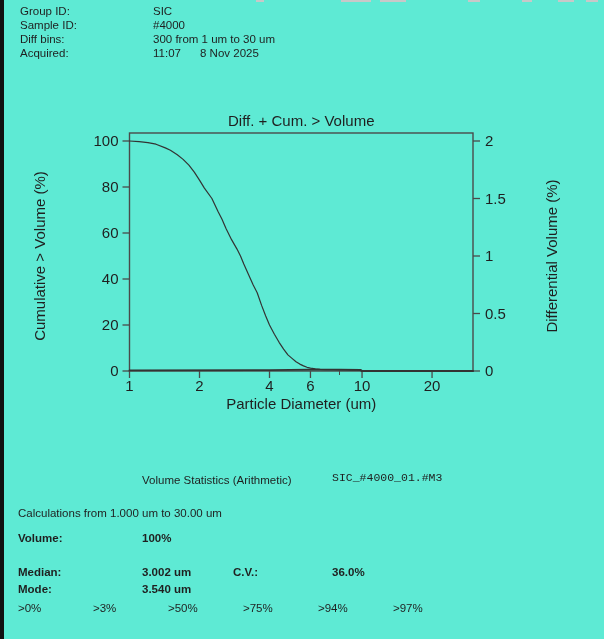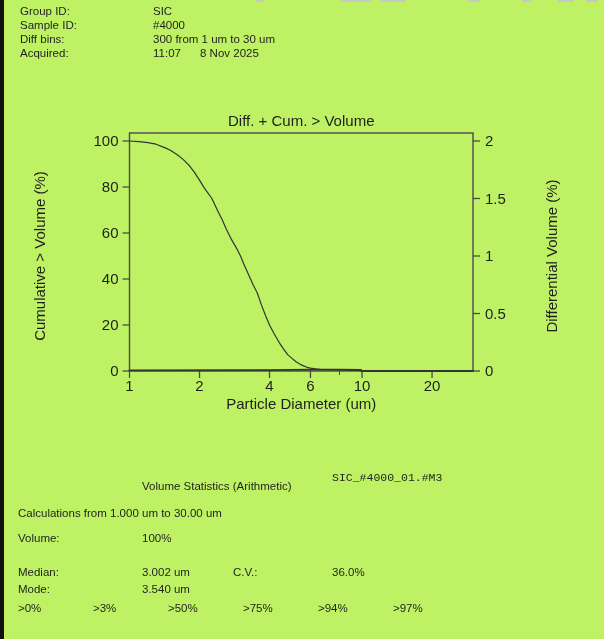--- a/index.html
+++ b/index.html
@@ -1,34 +1,34 @@
 <!DOCTYPE html>
 <html><head>
 <meta charset="utf-8">
 <style>
   html,body{margin:0;padding:0;background:#ffffff;}
   body{font-family:"Liberation Sans","DejaVu Sans",sans-serif;color:#1f1f1f;}
-  #page{position:relative;width:604px;height:639px;background:#bef264;overflow:hidden;}
+  #page{position:relative;width:604px;height:639px;background:#5eead4;overflow:hidden;}
   #left-border{position:absolute;left:0;top:0;width:4px;height:639px;background:#111;}
   .artifact{position:absolute;top:0;height:2px;background:#c8c8c8;}
   
   #header{position:absolute;left:20px;top:5px;font-size:11.5px;line-height:13.9px;}
   .hdr-row{white-space:nowrap;}
   .hdr-label{display:inline-block;width:133px;}
   .hdr-value{display:inline-block;min-width:47px;}
   .hdr-note{display:inline-block;}
   
   #chart-svg{position:absolute;left:0;top:0;width:604px;height:639px;}
   
   .abs{position:absolute;font-size:11.5px;line-height:14px;white-space:nowrap;}
   #stats-title-row{left:0;top:471px;width:604px;}
-  #stats-title{position:absolute;left:142px;top:8px;}
+  #stats-title{position:absolute;left:142px;top:2px;}
   #run-id{position:absolute;left:332px;top:0;font-family:Liberation Mono, monospace;}
   #calc-range{left:18px;top:506px;}
-  .stat-row{left:18px;width:560px;}
+  .stat-row{left:18px;width:560px;font-weight:bold;}
   .stat-label{display:inline-block;width:124px;}
   .stat-value{display:inline-block;width:91px;}
   .stat-label2{display:inline-block;width:99px;}
   .stat-value2{display:inline-block;}
   .pct-row{left:18px;width:560px;display:flex;}
   .pct-cell{width:75px;flex:0 0 75px;}
 </style>
 </head>
 <body>
 

